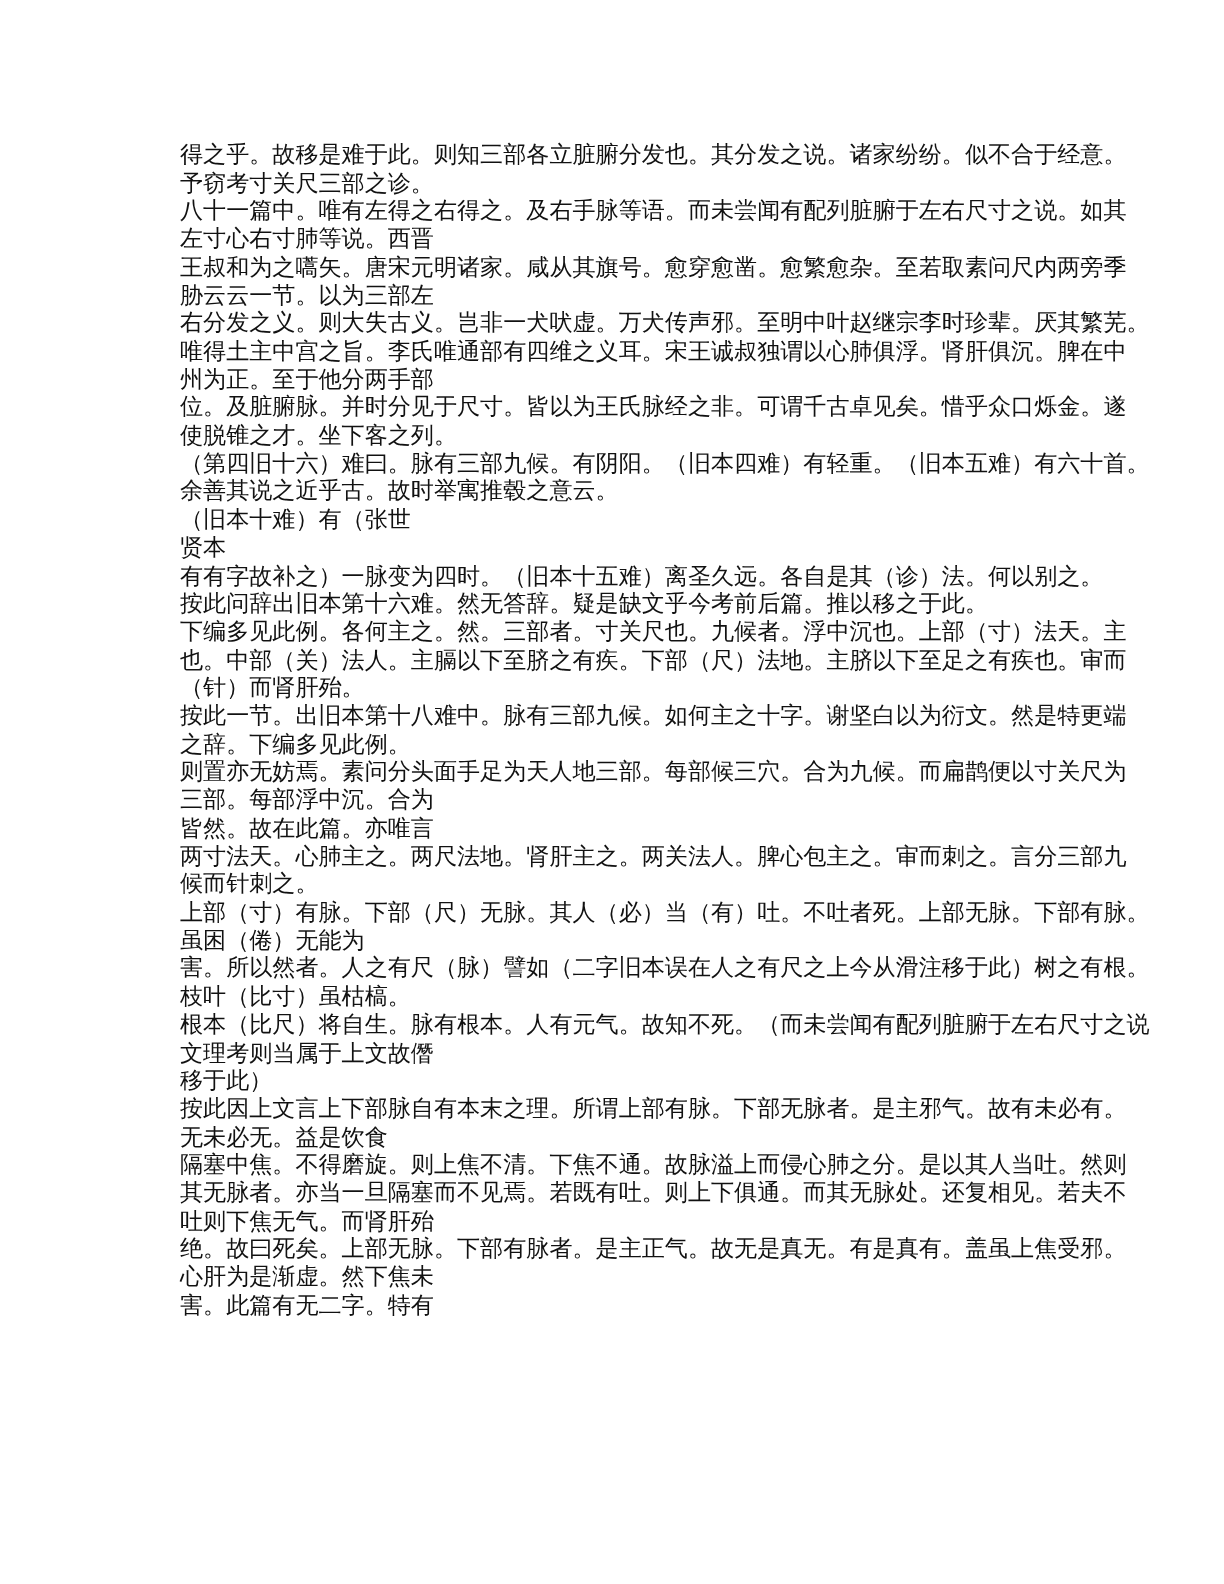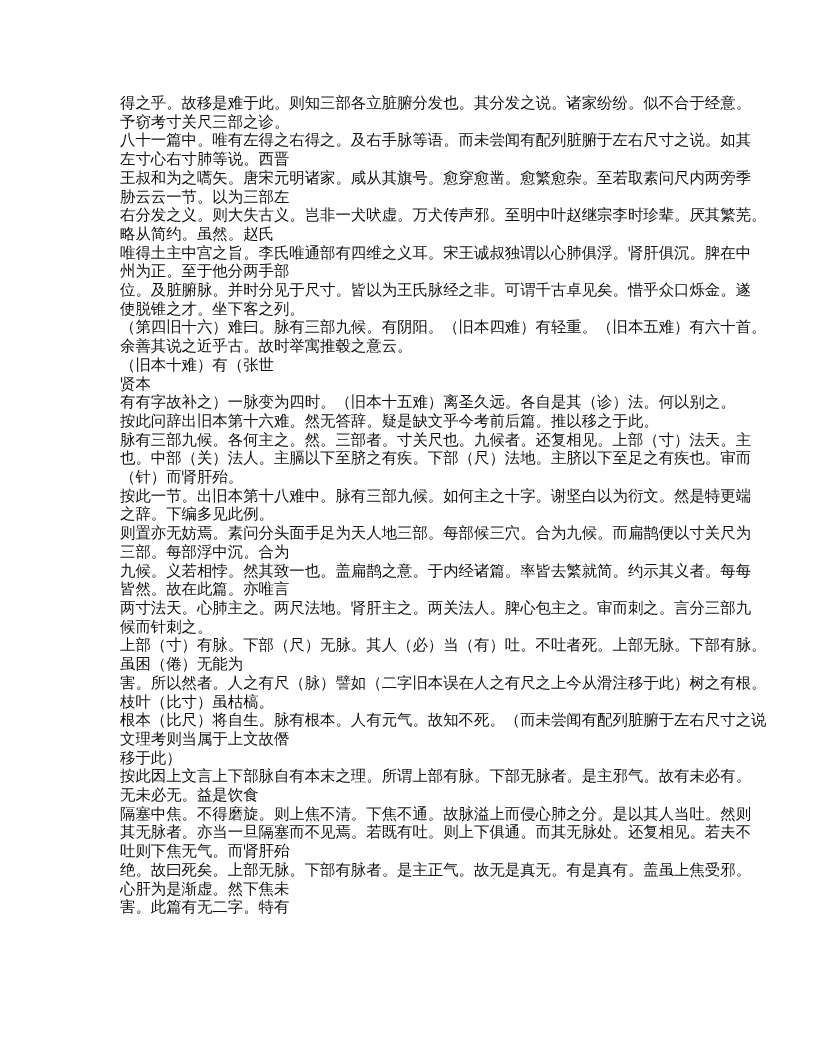--- a/index.html
+++ b/index.html
@@ -15,39 +15,37 @@
 <body>
 
 <div class="page">
   <p class="line">得之乎。故移是难于此。则知三部各立脏腑分发也。其分发之说。诸家纷纷。似不合于经意。</p>
   <p class="line">予窃考寸关尺三部之诊。</p>
   <p class="line">八十一篇中。唯有左得之右得之。及右手脉等语。而未尝闻有配列脏腑于左右尺寸之说。如其</p>
   <p class="line">左寸心右寸肺等说。西晋</p>
   <p class="line">王叔和为之嚆矢。唐宋元明诸家。咸从其旗号。愈穿愈凿。愈繁愈杂。至若取素问尺内两旁季</p>
   <p class="line">胁云云一节。以为三部左</p>
   <p class="line">右分发之义。则大失古义。岂非一犬吠虚。万犬传声邪。至明中叶赵继宗李时珍辈。厌其繁芜。</p>
-  <p class="line">略从简约。虽然。赵氏</p>
   <p class="line">唯得土主中宫之旨。李氏唯通部有四维之义耳。宋王诚叔独谓以心肺俱浮。肾肝俱沉。脾在中</p>
   <p class="line">州为正。至于他分两手部</p>
   <p class="line">位。及脏腑脉。并时分见于尺寸。皆以为王氏脉经之非。可谓千古卓见矣。惜乎众口烁金。遂</p>
   <p class="line">使脱锥之才。坐下客之列。</p>
   <p class="line">（第四旧十六）难曰。脉有三部九候。有阴阳。（旧本四难）有轻重。（旧本五难）有六十首。</p>
   <p class="line">余善其说之近乎古。故时举寓推毂之意云。</p>
   <p class="line">（旧本十难）有（张世</p>
   <p class="line">贤本</p>
   <p class="line">有有字故补之）一脉变为四时。（旧本十五难）离圣久远。各自是其（诊）法。何以别之。</p>
   <p class="line">按此问辞出旧本第十六难。然无答辞。疑是缺文乎今考前后篇。推以移之于此。</p>
-  <p class="line">脉有三部九候。各何主之。然。三部者。寸关尺也。九候者。还复相见。上部（寸）法天。主</p>
+  <p class="line">下编多见此例。各何主之。然。三部者。寸关尺也。九候者。浮中沉也。上部（寸）法天。主</p>
   <p class="line">也。中部（关）法人。主膈以下至脐之有疾。下部（尺）法地。主脐以下至足之有疾也。审而</p>
   <p class="line">（针）而肾肝殆。</p>
   <p class="line">按此一节。出旧本第十八难中。脉有三部九候。如何主之十字。谢坚白以为衍文。然是特更端</p>
   <p class="line">之辞。下编多见此例。</p>
   <p class="line">则置亦无妨焉。素问分头面手足为天人地三部。每部候三穴。合为九候。而扁鹊便以寸关尺为</p>
   <p class="line">三部。每部浮中沉。合为</p>
-  <p class="line">九候。义若相悖。然其致一也。盖扁鹊之意。于内经诸篇。率皆去繁就简。约示其义者。每每</p>
   <p class="line">皆然。故在此篇。亦唯言</p>
   <p class="line">两寸法天。心肺主之。两尺法地。肾肝主之。两关法人。脾心包主之。审而刺之。言分三部九</p>
   <p class="line">候而针刺之。</p>
   <p class="line">上部（寸）有脉。下部（尺）无脉。其人（必）当（有）吐。不吐者死。上部无脉。下部有脉。</p>
   <p class="line">虽困（倦）无能为</p>
   <p class="line">害。所以然者。人之有尺（脉）譬如（二字旧本误在人之有尺之上今从滑注移于此）树之有根。</p>
   <p class="line">枝叶（比寸）虽枯槁。</p>
   <p class="line">根本（比尺）将自生。脉有根本。人有元气。故知不死。（而未尝闻有配列脏腑于左右尺寸之说</p>
   <p class="line">文理考则当属于上文故僭</p>
   <p class="line">移于此）</p>

